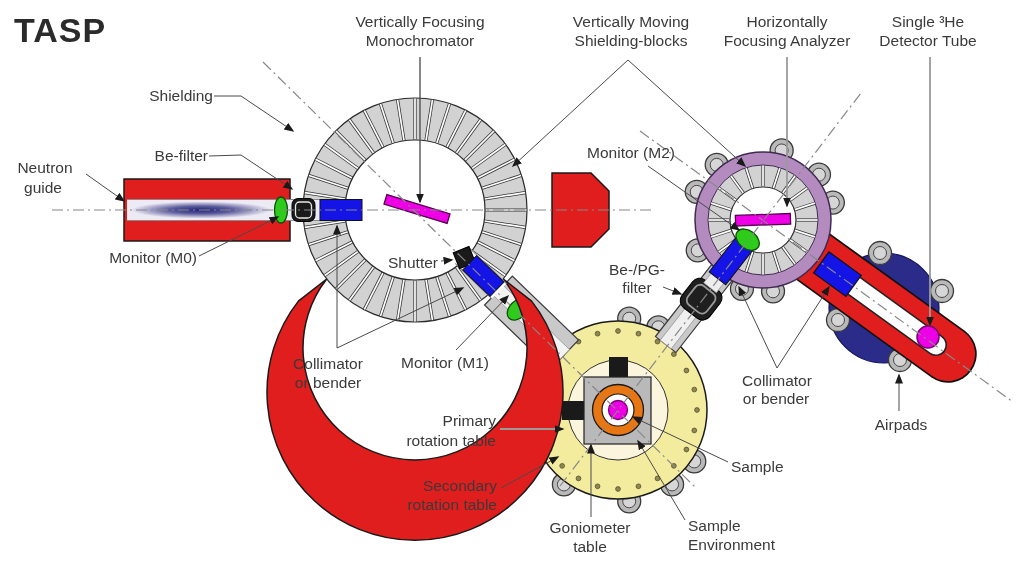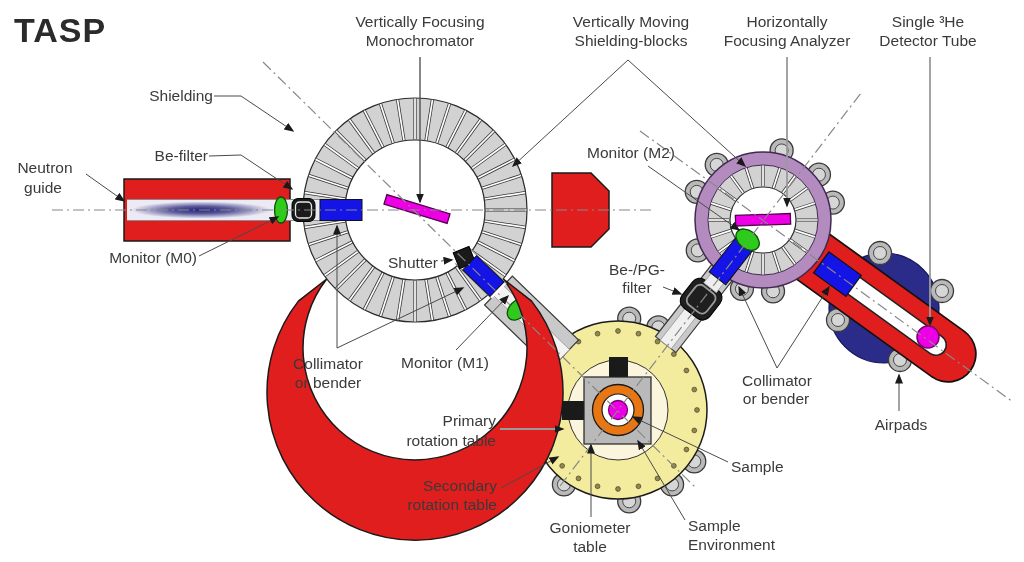--- a/index.html
+++ b/index.html
@@ -1,16 +1,16 @@
 <!DOCTYPE html>
 <html style="--p-red: #e11e1e; --p-blockGray: #d2d2d2; --p-purple: #b38bbf; --p-yellow: #f3eb9d; --p-paleYellow: #faf5dc; --p-orange: #e87612; --p-blue: #1414e6; --p-green: #2ecc1a; --p-magenta: #ee00e6; --p-navy: #2b2b8a; --p-tubeGray: #c9c9c9; --p-beamNavy: #23237a; --p-text: #3a3a3a;"><head>
 <meta charset="utf-8">
 <style>
   html,body{margin:0;padding:0;background:#fff;}
-  .stage{width:1024px;height:562px;position:relative;background:#fff;overflow:hidden;border-radius:19px;}
+  .stage{width:1024px;height:562px;position:relative;background:#fff;overflow:hidden;}
   svg{display:block;}
   text{font-family:"Liberation Sans",sans-serif;font-size:15.5px;fill:var(--p-text,#3a3a3a);}
   text.title{font-size:34px;font-weight:800;fill:#2b2b2b;letter-spacing:1px;}
   .ldr{stroke:#4a4a4a;stroke-width:1;fill:none;}
   .ldr2{stroke:#474747;stroke-width:1.3;fill:none;}
   .gray-ldr{stroke:#9a9a9a;stroke-width:1.8;fill:none;}
   .dash{stroke:#888;stroke-width:1.2;fill:none;stroke-dasharray:11 4 2 4;}
 </style>
 </head>
 <body>

